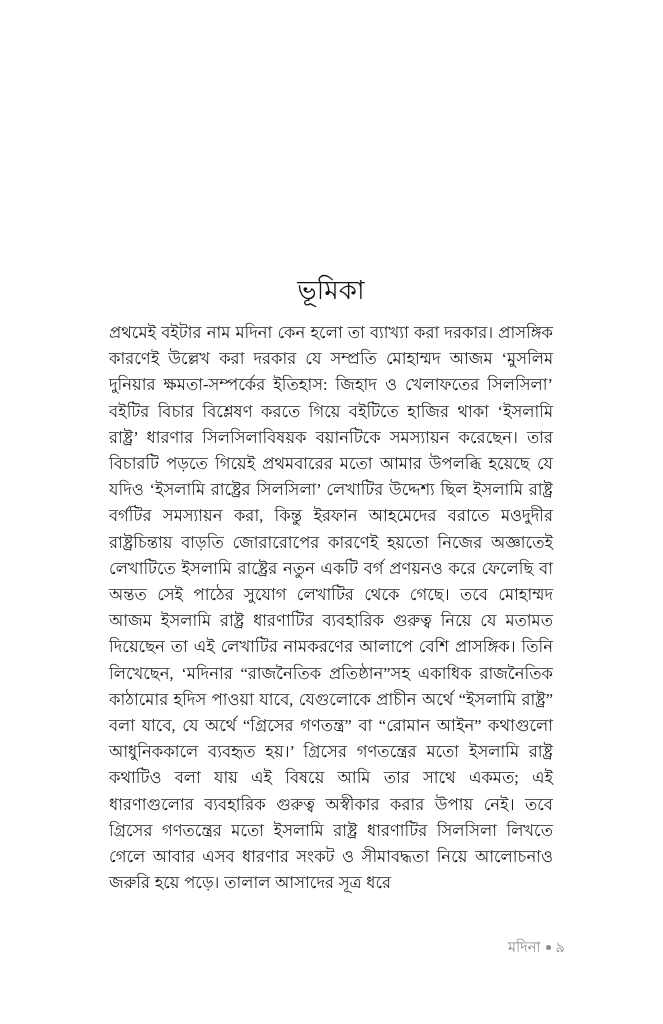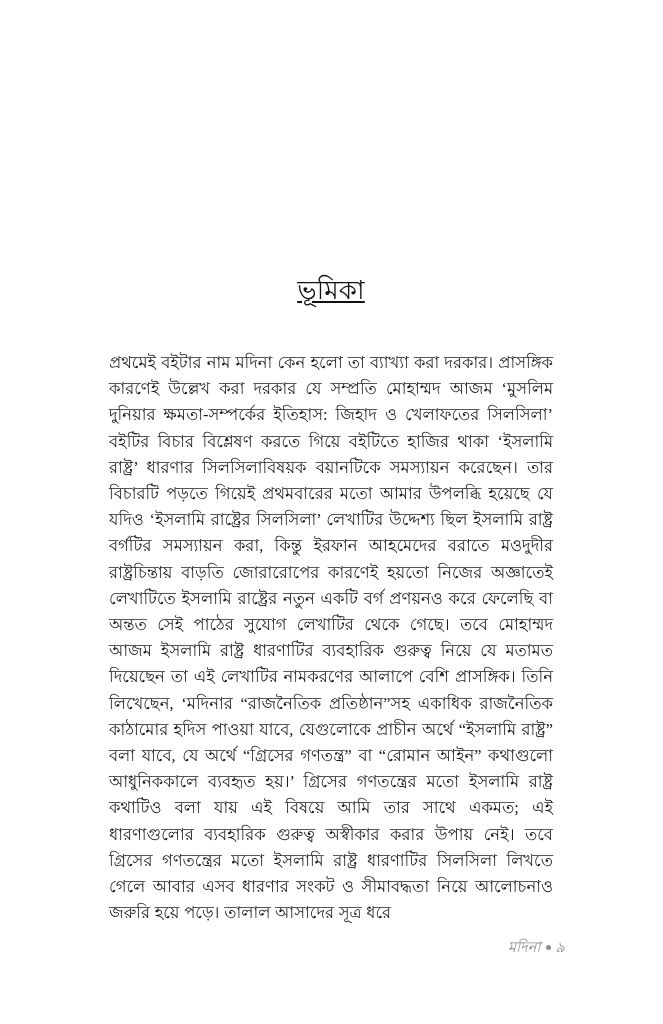--- a/index.html
+++ b/index.html
@@ -30,24 +30,23 @@
     left: 97px;
     top: 276px;
     width: 468px;
   }
 
   .chapter-title {
     font-size: 26px;
     line-height: 30px;
     font-weight: 400;
     text-align: center;
-    margin: 0 0 44px 0;
+    margin: 0 0 14px 0;
     letter-spacing: 0.2px;
     color: #111111;
-    text-decoration: underline;
   }
 
   .body-copy {
     margin: 12px;
     font-size: 16.4px;
     line-height: 26.2px;
     text-align: justify;
     text-align-last: left;
     text-justify: inter-word;
     word-spacing: 0.6px;
@@ -59,21 +58,20 @@
   .page-footer {
     position: absolute;
     left: 97px;
     top: 938px;
     width: 468px;
     text-align: right;
     font-size: 14.5px;
     line-height: 18px;
     color: #8d8d8d;
     white-space: nowrap;
-    font-style: italic;
   }
   .page-footer .foot-label,
   .page-footer .foot-number {
     display: inline;
   }
   .page-footer .foot-dot {
     display: inline-block;
     width: 5px;
     height: 5px;
     border-radius: 50%;

